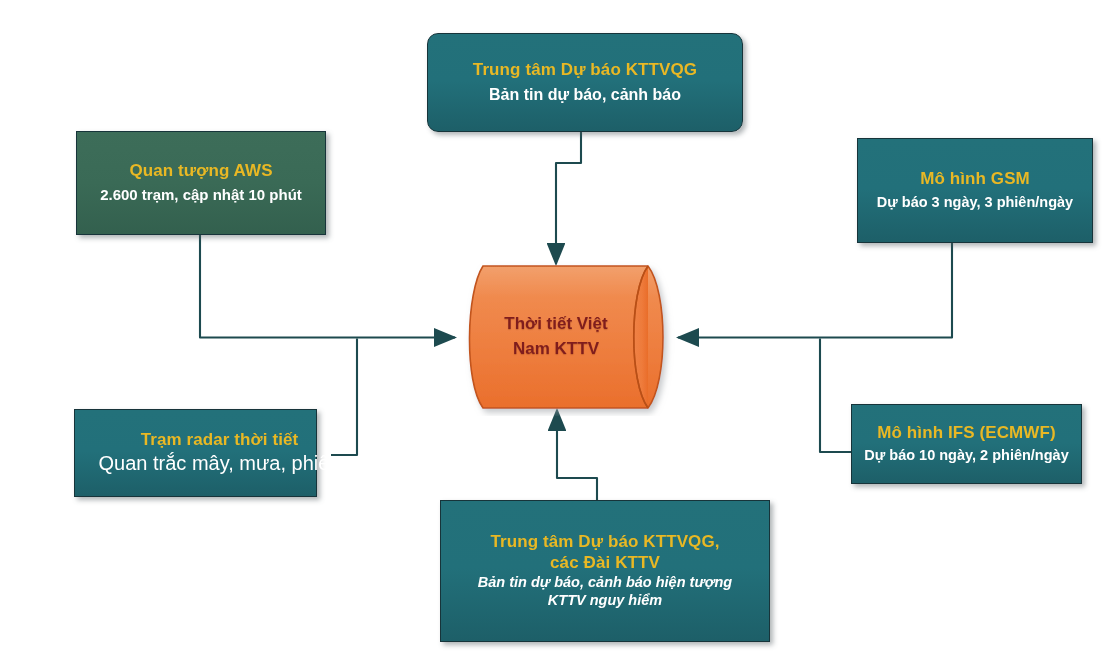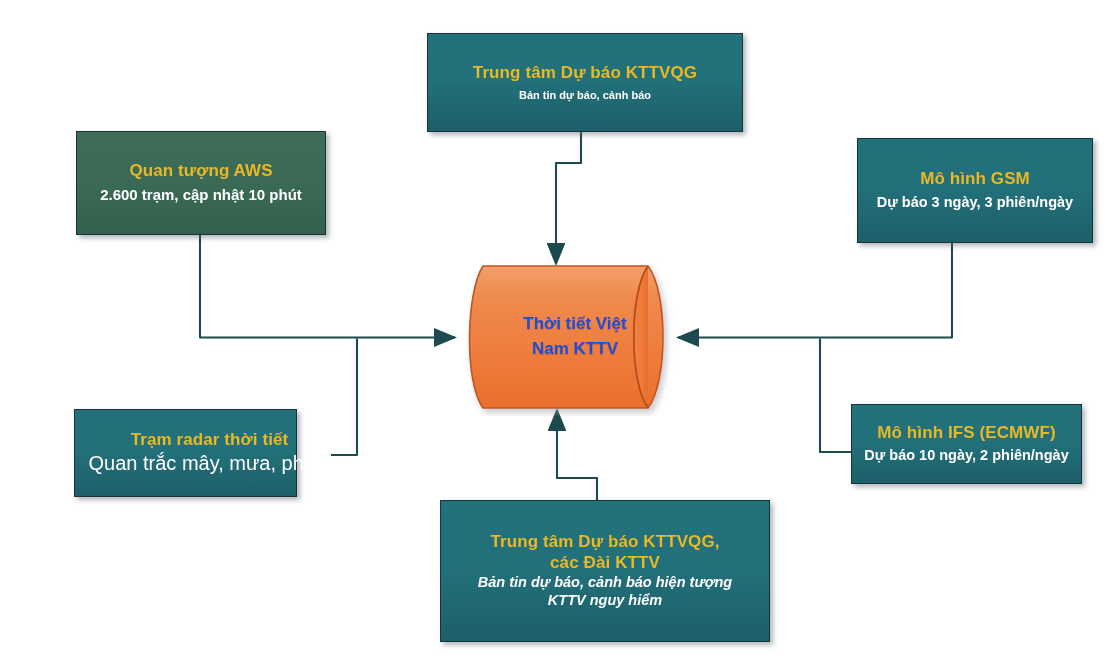--- a/index.html
+++ b/index.html
@@ -51,51 +51,51 @@
     white-space:nowrap;
   }
   .sub.wrap{white-space:normal;}
   .title.wrap{white-space:normal;}
 
   
   #node-aws       {left:76px; top:131px; width:250px; height:104px;}
   #node-aws .title{font-size:17px;}
   #node-aws .sub  {font-size:15px;margin-top:4px;}
 
-  #node-kttvqg        {left:427px; top:33px;  width:316px; height:99px;}
+  #node-kttvqg        {left:427px; top:33px;  width:316px; height:99px;border-radius:11px;}
   #node-kttvqg .title {font-size:17px;}
-  #node-kttvqg .sub   {font-size:11px;margin-top:5px;}
+  #node-kttvqg .sub   {font-size:16px;margin-top:5px;}
 
   #node-gsm       {left:833px; top:138px; width:236px; height:105px;margin-left:24px;}
   #node-gsm .title{font-size:17px;}
   #node-gsm .sub  {font-size:14.5px;margin-top:5px;}
 
-  #node-radar       {left:74px; top:409px; width:223px; height:88px;padding-left:48px;}
+  #node-radar       {left:74px; top:409px; width:243px; height:88px;padding-left:48px;}
   #node-radar .title{font-size:17px;}
   #node-radar .sub  {font-size:20px;margin-top:1px;}
 
   #node-ifs       {left:851px; top:404px; width:231px; height:80px;}
   #node-ifs .title{font-size:17px;}
   #node-ifs .sub  {font-size:14.5px;margin-top:4px;}
 
   #node-dai        {left:440px; top:500px; width:330px; height:142px;}
   #node-dai .title {font-size:17px;width:245px;}
   #node-dai .sub   {font-size:14.5px;width:300px;font-style:italic;}
 
   
   #cylinder{
     position:absolute;
     left:452px;top:258px;width:232px;height:158px;
   }
   #cyl-label{
     position:absolute;
-    left:475px;top:258px;width:200px;height:158px;
+    left:456px;top:258px;width:200px;height:158px;
     display:flex;align-items:center;justify-content:center;
     text-align:center;
-    color:#1d4ed8;font-weight:bold;font-size:17px;line-height:1.45;
+    color:#7f1d1d;font-weight:bold;font-size:17px;line-height:1.45;
     text-shadow:0 1px 1px rgba(140,60,20,.35);
     pointer-events:none;
   }
 </style>
 </head>
 <body>
 
 <div id="stage">
 
   <svg id="wires" viewBox="0 0 1114 666" xmlns="http://www.w3.org/2000/svg">

